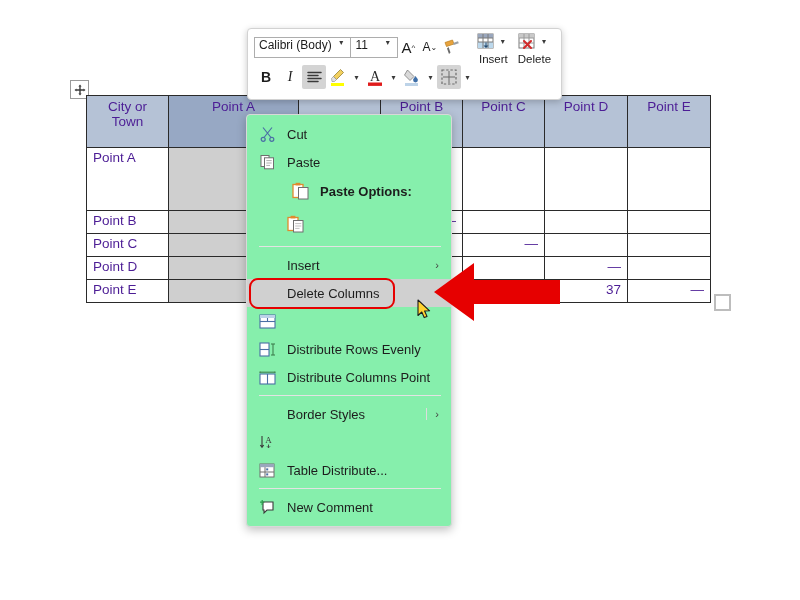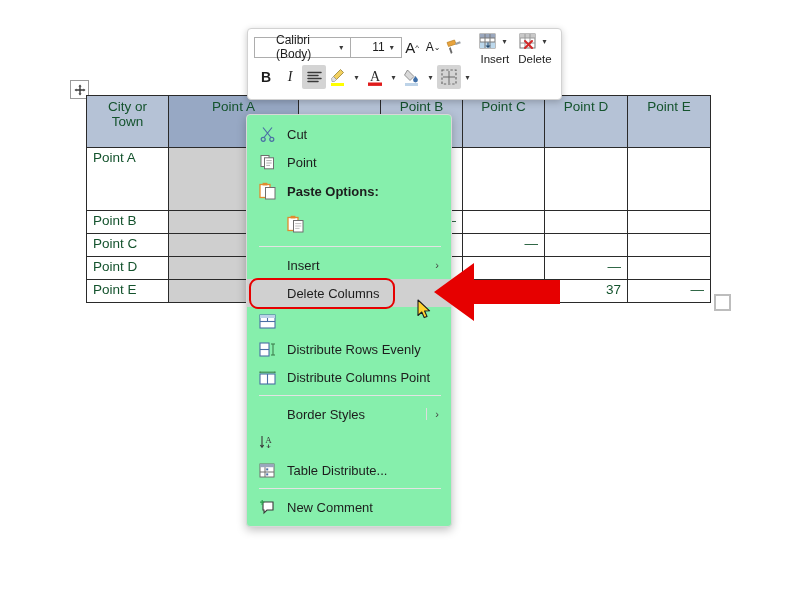--- a/index.html
+++ b/index.html
@@ -19,21 +19,21 @@
     background:#ffffff;border:1px solid #9a9a9a;
     display:flex;align-items:center;justify-content:center;
     font-size:13px;color:#333;line-height:1;
   }
 
   
   #doc-table{
     position:absolute;left:86px;top:95px;
     border-collapse:collapse;
     table-layout:fixed;
-    font-size:13.5px;color:#14532d;
+    font-size:13.5px;color:#4c1d95;
   }
   #doc-table td{
     border:1px solid #2a2a2a;
     padding:2px 6px;
     vertical-align:top;
     height:18px;
     background:#ffffff;
   }
   #doc-table tr.header-row td{
     background:#b5c2d6;
@@ -68,22 +68,22 @@
     position:absolute;left:247px;top:28px;width:313px;height:70px;
     background:#ffffff;border:1px solid #d2d2d2;border-radius:4px;
     box-shadow:0 2px 7px rgba(0,0,0,.22);
     z-index:30;
   }
   .mt-row{display:flex;align-items:center;height:28px;padding:0 6px;}
   .mt-row.r1{margin-top:4px;}
   .mt-row.r2{margin-top:2px;}
   .combo{
     border:1px solid #adadad;background:#fff;height:21px;
-    display:flex;align-items:center;font-size:12px;color:#1c1c1c;
-    padding:0 2px 0 21px;box-sizing:border-box;
+    display:flex;align-items:flex-start;font-size:12px;color:#1c1c1c;
+    padding:0 2px 0 4px;box-sizing:border-box;
   }
   .combo .caret{margin-left:auto;padding:0 5px;font-size:8px;color:#3a3a3a;}
   #font-name-combo{width:108px;}
   #font-size-combo{width:52px;margin-left:-1px;}
   .tbtn{
     width:24px;height:24px;display:flex;align-items:center;justify-content:center;
     font-size:13px;color:#1c1c1c;position:relative;border-radius:2px;
   }
   .tbtn.on{background:#d4d4d4;}
   .caret-btn{width:13px;height:24px;display:flex;align-items:center;justify-content:center;
@@ -104,21 +104,21 @@
     padding:5px 0 5px 0;
     z-index:20;
     font-size:13px;color:#1d1d1d;
   }
   .mi{
     height:28px;display:flex;align-items:center;padding:0 8px 0 0;position:relative;
   }
   .mi .mi-ic{width:40px;display:flex;align-items:center;justify-content:center;height:100%;}
   .mi .mi-tx{flex:1;white-space:nowrap;}
   .mi .mi-arrow{font-size:11px;color:#444;padding-right:4px;}
-  .mi.header-item{height:30px;font-weight:bold;}
+  .mi.header-item{height:30px;font-weight:bold;padding-left:33px;}
   .mi.paste-ic-row{height:36px;}
   .mi.highlighted{background:#d0d0d0;}
   .mi-sep{height:1px;background:#e3e3e3;margin:4px 10px 4px 12px;}
 
   
   #delete-columns-highlight{
     position:absolute;left:249px;top:278px;width:142px;height:27px;
     border:2.5px solid #e60000;border-radius:9px;
     z-index:25;pointer-events:none;
   }
@@ -354,21 +354,21 @@
         <svg width="15" height="16" viewBox="0 0 15 16">
           <rect x="1" y="1.5" width="8" height="11" fill="#fff" stroke="#6f6f6f"></rect>
           <rect x="4.5" y="3.8" width="9" height="11" fill="#fff" stroke="#6f6f6f"></rect>
           <g stroke="#9a9a9a" stroke-width=".8">
             <line x1="6.3" y1="6.6" x2="11.7" y2="6.6"></line>
             <line x1="6.3" y1="9" x2="11.7" y2="9"></line>
             <line x1="6.3" y1="11.4" x2="10" y2="11.4"></line>
           </g>
         </svg>
       </span>
-      <span class="mi-tx">Point</span>
+      <span class="mi-tx">Paste</span>
     </div>
 
     <div class="mi header-item">
       <span class="mi-ic">
         <svg width="17" height="18" viewBox="0 0 17 18">
           <rect x="1" y="2.5" width="10" height="13" fill="#fff" stroke="#e08a2e" stroke-width="1.3"></rect>
           <rect x="3.6" y="0.8" width="4.8" height="2.6" fill="#e08a2e"></rect>
           <rect x="6.5" y="5.5" width="9.5" height="11.5" fill="#fff" stroke="#6f6f6f"></rect>
         </svg>
       </span>

